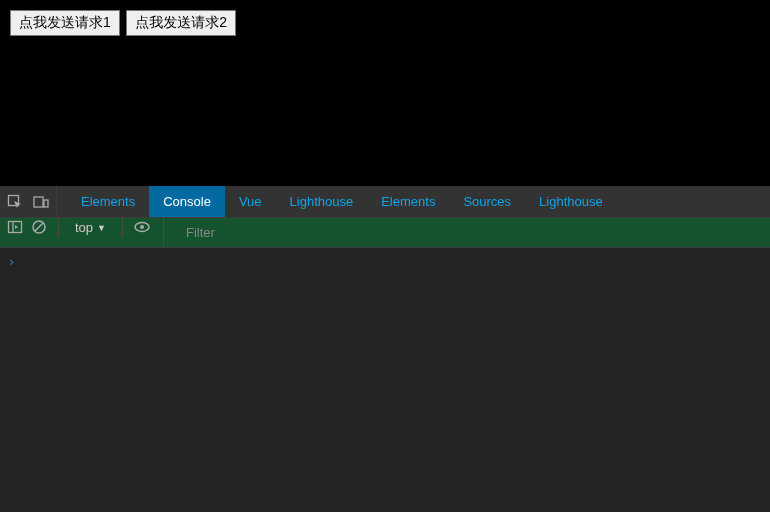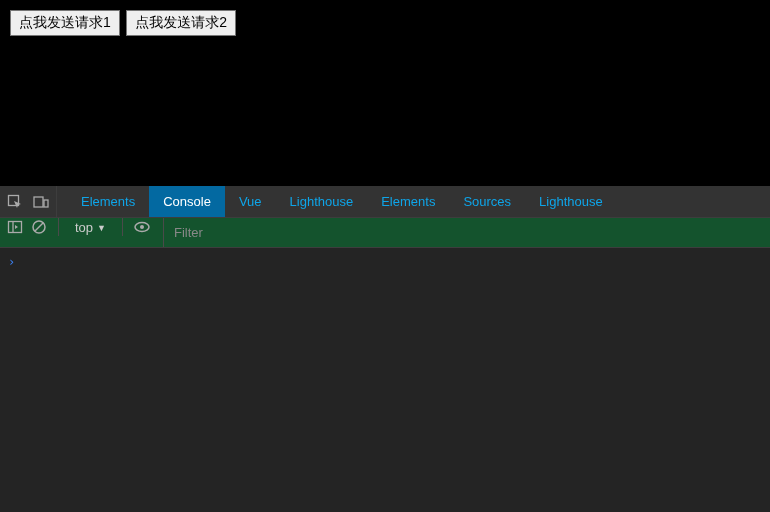--- a/index.html
+++ b/index.html
@@ -16,21 +16,21 @@
   .icon { display: inline-flex; align-items: center; justify-content: center; width: 18px; height: 18px; color: #aaa; }
   .tabs { display: flex; height: 100%; margin-left: 10px; }
   .tab { display: flex; align-items: center; padding: 0 14px; color: #0ea5e9; cursor: pointer; }
   .tab.active { background: #0369a1; color: #fff; text-align: center; }
 
   
   .console-toolbar { display: flex; align-items: flex-start; height: 30px; background: #14532d; border-bottom: 1px solid #3d3d3d; padding: 0 6px; gap: 6px; }
   .divider { width: 1px; height: 18px; background: #4a4a4a; margin: 0 4px; }
   .context-selector { display: flex; align-items: center; gap: 4px; color: #ccc; padding: 2px 6px; cursor: pointer; }
   .tri-down { font-size: 9px; color: #ccc; }
-  .filter-wrap { flex: 1; display: flex; align-items: center; border-left: 1px solid #4a4a4a; margin-left: 6px; padding-left: 10px; height: 100%; }
+  .filter-wrap { flex: 1; display: flex; align-items: center; border-left: 1px solid #4a4a4a; margin-left: 6px; padding-left: 22px; height: 100%; }
   .filter-input { flex: 1; background: transparent; border: none; outline: none; color: #ccc; font-size: 13px; height: 22px; }
   .filter-input::placeholder { color: #888; }
 
   
   .console-body { flex: 1; background: #242424; padding: 6px 8px; font-family: Menlo, Consolas, monospace; }
   .prompt { color: #3b82f6; font-size: 12px; }
 
   svg { display: block; }
 </style>
 </head>

